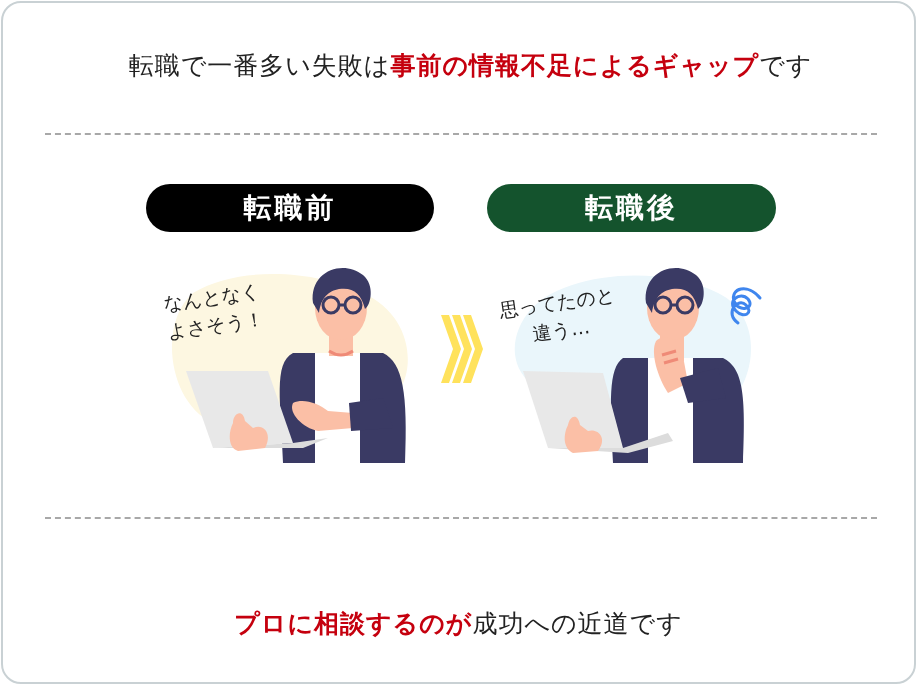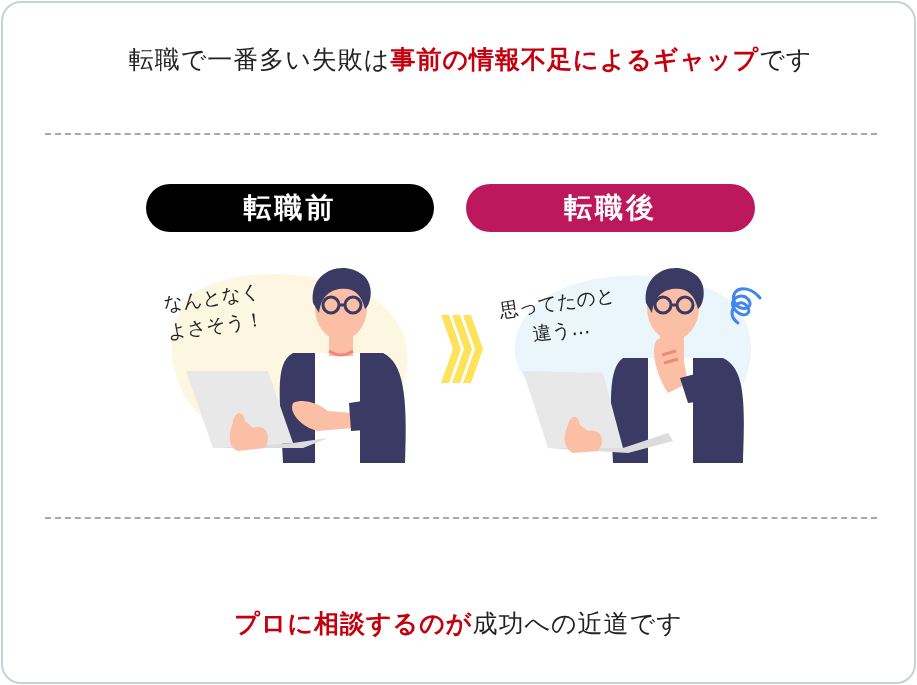--- a/index.html
+++ b/index.html
@@ -7,34 +7,34 @@
     body { font-family: "DejaVu Sans", "Liberation Sans", sans-serif; }
     .card {
       position: absolute; left: 1px; top: 1px; width: 915px; height: 683px;
       border: 2px solid #c9d1d4; border-radius: 20px; background: #fff;
     }
     .headline {
       position: absolute; left: 0; width: 100%; text-align: center;
       font-size: 25px; letter-spacing: 1px; color: #222; white-space: nowrap;
     }
     .headline .em { color: #c5000e; font-weight: bold; }
-    .h1 { top: 40px; padding-left: 24px; }
+    .h1 { top: 46px; padding-left: 24px; }
     .divider {
       position: absolute; left: 42px; width: 832px; height: 0;
       border-top: 2px dashed #a8a8a8;
     }
     .d1 { top: 130px; }
     .d2 { top: 514px; }
     .pill {
       position: absolute; top: 181px; height: 48px; border-radius: 31px;
       color: #fff; font-weight: bold; font-size: 28px; letter-spacing: 3px;
       display: flex; align-items: center; justify-content: center;
     }
     .pill-before { left: 143px; width: 288px; background: #000; }
-    .pill-after { left: 463px; width: 289px; background: #be185d; }
+    .pill-after { left: 484px; width: 289px; background: #14532d; }
     .illus { position: absolute; }
     .bubble-text {
       position: absolute; font-size: 19px; color: #222; line-height: 28px;
       transform: rotate(-8deg); white-space: nowrap; text-align: center;
     }
     .chevrons { position: absolute; left: 438px; top: 312px; }
     .b1 { top: 560px; }
     .b2 { top: 604px; text-align: center; }
   </style>
 </head>

